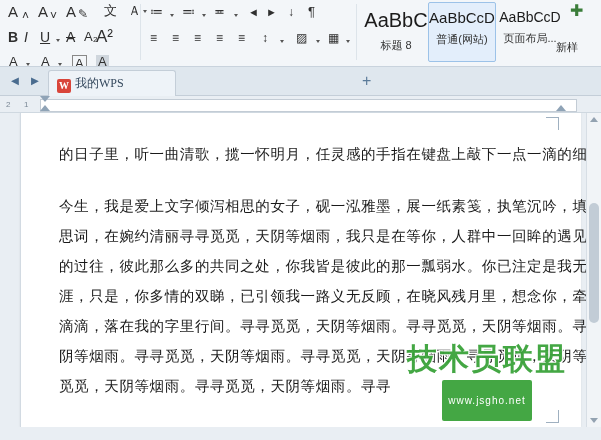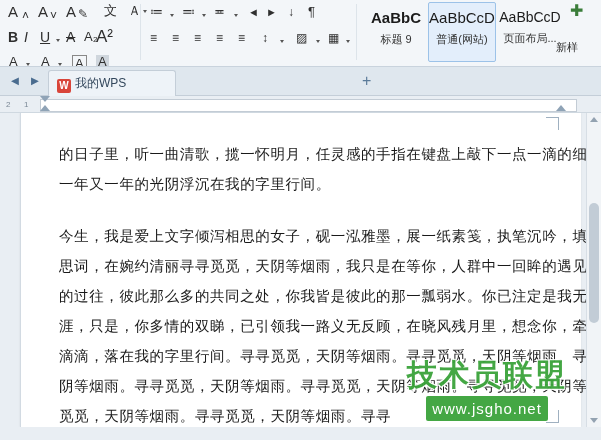--- a/index.html
+++ b/index.html
@@ -283,23 +283,23 @@
     color: #3aa33a;
     letter-spacing: 2px;
     text-shadow: 1px 1px 0 #ffffff, -1px -1px 0 #ffffff, 1px -1px 0 #fff, -1px 1px 0 #fff;
     line-height: 34px;
     font-family: Liberation Mono, monospace;
   }
   .watermark .wm-bot {
     margin-top: 2px;
     background: #3aa33a;
     color: #ffffff;
-    font-size: 15px;
+    font-size: 10px;
     letter-spacing: 1px;
-    padding: 4px 6px;
+    padding: 15px 6px;
     border-radius: 2px;
     display: inline-block;
     font-family: "Liberation Sans", sans-serif;
   }
 
   
   .vscroll {
     position: absolute;
     right: 0;
     top: 0;
@@ -380,42 +380,42 @@
     <div class="ctl" style="left:278px; top:34px;"><span class="caret sm"></span></div>
     <div class="ctl" style="left:296px; top:31px; font-size:12px;">▨</div>
     <div class="ctl" style="left:314px; top:34px;"><span class="caret sm"></span></div>
     <div class="ctl" style="left:328px; top:31px; font-size:12px;">▦</div>
     <div class="ctl" style="left:344px; top:34px;"><span class="caret sm"></span></div>
 
     <div class="sep" style="left:356px;"></div>
 
     <div class="styles">
       <div class="style-box" style="left:362px;">
-        <span class="preview" style="font-size:15px; font-weight:bold;">AaBbC</span>
-        <span class="name">标题 9</span>
+        <span class="preview" style="font-size:20px; font-weight:normal;">AaBbC</span>
+        <span class="name">标题 8</span>
       </div>
       <div class="style-box selected" style="left:428px;">
         <span class="preview" style="font-size:15px;">AaBbCcD</span>
         <span class="name">普通(网站)</span>
       </div>
       <div class="style-box" style="left:496px;">
         <span class="preview" style="font-size:14px;">AaBbCcD</span>
         <span class="name">页面布局...</span>
       </div>
     </div>
 
     <div class="ctl" style="left:570px; top:4px; font-size:16px; color:#3a7d3a;">✚</div>
     <div class="ctl" style="left:556px; top:40px; font-size:11px;">新样</div>
   </div>
 
   <div class="tabbar">
     <div class="nav-btn" style="left:6px;">◄</div>
     <div class="nav-btn" style="left:26px;">►</div>
 
-    <div class="doctab" style="left:48px; width:108px;">
+    <div class="doctab" style="left:48px; width:108px;font-family:Liberation Serif, serif;">
       <span class="wps-logo">W</span><span>我的WPS</span>
     </div>
 
 
     <div class="newtab" style="left:362px;">+</div>
   </div>
 
   <div class="ruler">
     <div class="ruler-track"></div>
     <div class="ruler-marker down" style="left:40px;"></div>
@@ -426,21 +426,20 @@
   </div>
 
   <div class="page-area">
     <div class="page">
 
       <div class="margin-mark t"></div>
       <div class="margin-mark b"></div>
 
       <div class="doc-text">
         <p>的日子里，听一曲清歌，揽一怀明月，任灵感的手指在键盘上敲下一点一滴的细碎心情，任</p>
-        <p>一年又一年的光阴浮沉在我的字里行间。</p>
         <p class="gap">今生，我是爱上文字倾泻相思的女子，砚一泓雅墨，展一纸素笺，执笔沉吟，填一阕相</p>
         <p>思词，在婉约清丽寻寻觅觅，天阴等烟雨，我只是在等你，人群中一回眸的遇见，却有相似</p>
         <p>的过往，彼此那么多的共同之处，你我皆是彼此的那一瓢弱水。你已注定是我无法抵达的天</p>
         <p>涯，只是，你多情的双睇，已引领我一路义无反顾，在晓风残月里，想念你，牵挂你，点点</p>
         <p>滴滴，落在我的字里行间。寻寻觅觅，天阴等烟雨。寻寻觅觅，天阴等烟雨。寻寻觅觅，天</p>
         <p>阴等烟雨。寻寻觅觅，天阴等烟雨。寻寻觅觅，天阴等烟雨。寻寻觅觅，天阴等烟雨。寻寻</p>
         <p>觅觅，天阴等烟雨。寻寻觅觅，天阴等烟雨。寻寻</p>
       </div>
 
       <div class="watermark">

